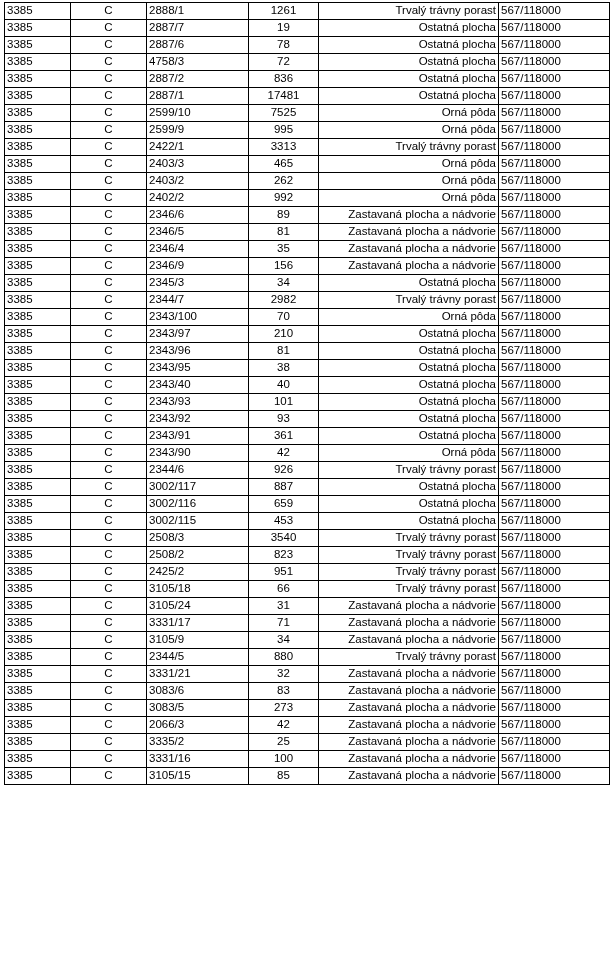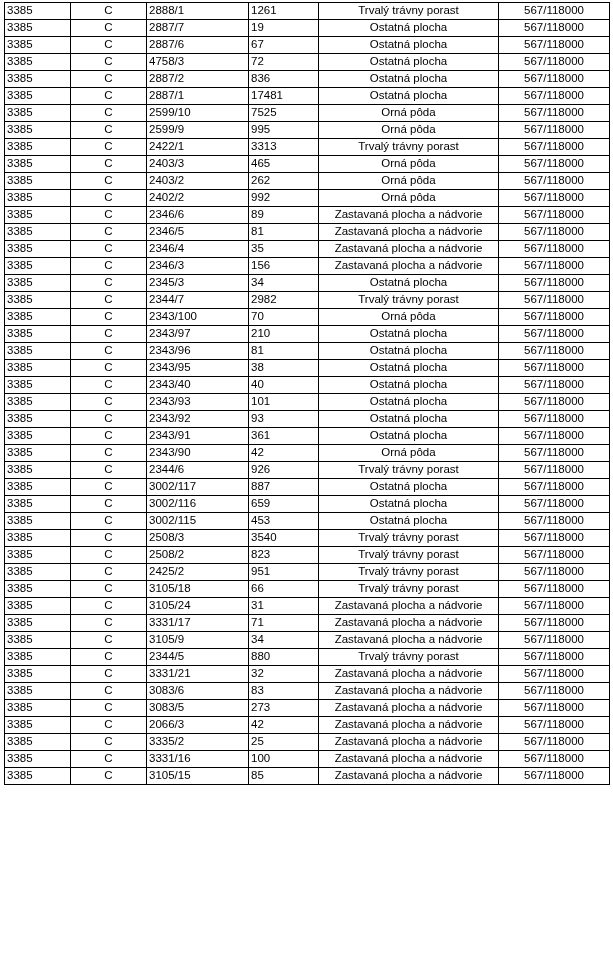--- a/index.html
+++ b/index.html
@@ -35,23 +35,23 @@
   col.c0 { width: 66px; }
   col.c1 { width: 76px; }
   col.c2 { width: 102px; }
   col.c3 { width: 70px; }
   col.c4 { width: 180px; }
   col.c5 { width: 111px; }
 
   .col0 { text-align: left; padding-left: 5px; }
   .col1 { text-align: center; }
   .col2 { text-align: left; }
-  .col3 { text-align: left; }
-  .col4 { text-align: center; }
-  .col5 { text-align: center; }
+  .col3 { text-align: center; }
+  .col4 { text-align: right; }
+  .col5 { }
 
   td.tall {
     height: 30px;
   }
 </style>
 </head>
 <body>
 
 <div class="page">
   <table class="parcels">
@@ -77,21 +77,21 @@
           <td class="col1">C</td>
           <td class="col2">2887/7</td>
           <td class="col3">19</td>
           <td class="col4">Ostatná plocha</td>
           <td class="col5">567/118000</td>
         </tr>
         <tr>
           <td class="col0">3385</td>
           <td class="col1">C</td>
           <td class="col2">2887/6</td>
-          <td class="col3">67</td>
+          <td class="col3">78</td>
           <td class="col4">Ostatná plocha</td>
           <td class="col5">567/118000</td>
         </tr>
         <tr>
           <td class="col0">3385</td>
           <td class="col1">C</td>
           <td class="col2">4758/3</td>
           <td class="col3">72</td>
           <td class="col4">Ostatná plocha</td>
           <td class="col5">567/118000</td>
@@ -180,21 +180,21 @@
           <td class="col0 tall">3385</td>
           <td class="col1 tall">C</td>
           <td class="col2 tall">2346/4</td>
           <td class="col3 tall">35</td>
           <td class="col4 tall">Zastavaná plocha a nádvorie</td>
           <td class="col5 tall">567/118000</td>
         </tr>
         <tr>
           <td class="col0 tall">3385</td>
           <td class="col1 tall">C</td>
-          <td class="col2 tall">2346/3</td>
+          <td class="col2 tall">2346/9</td>
           <td class="col3 tall">156</td>
           <td class="col4 tall">Zastavaná plocha a nádvorie</td>
           <td class="col5 tall">567/118000</td>
         </tr>
         <tr>
           <td class="col0">3385</td>
           <td class="col1">C</td>
           <td class="col2">2345/3</td>
           <td class="col3">34</td>
           <td class="col4">Ostatná plocha</td>

